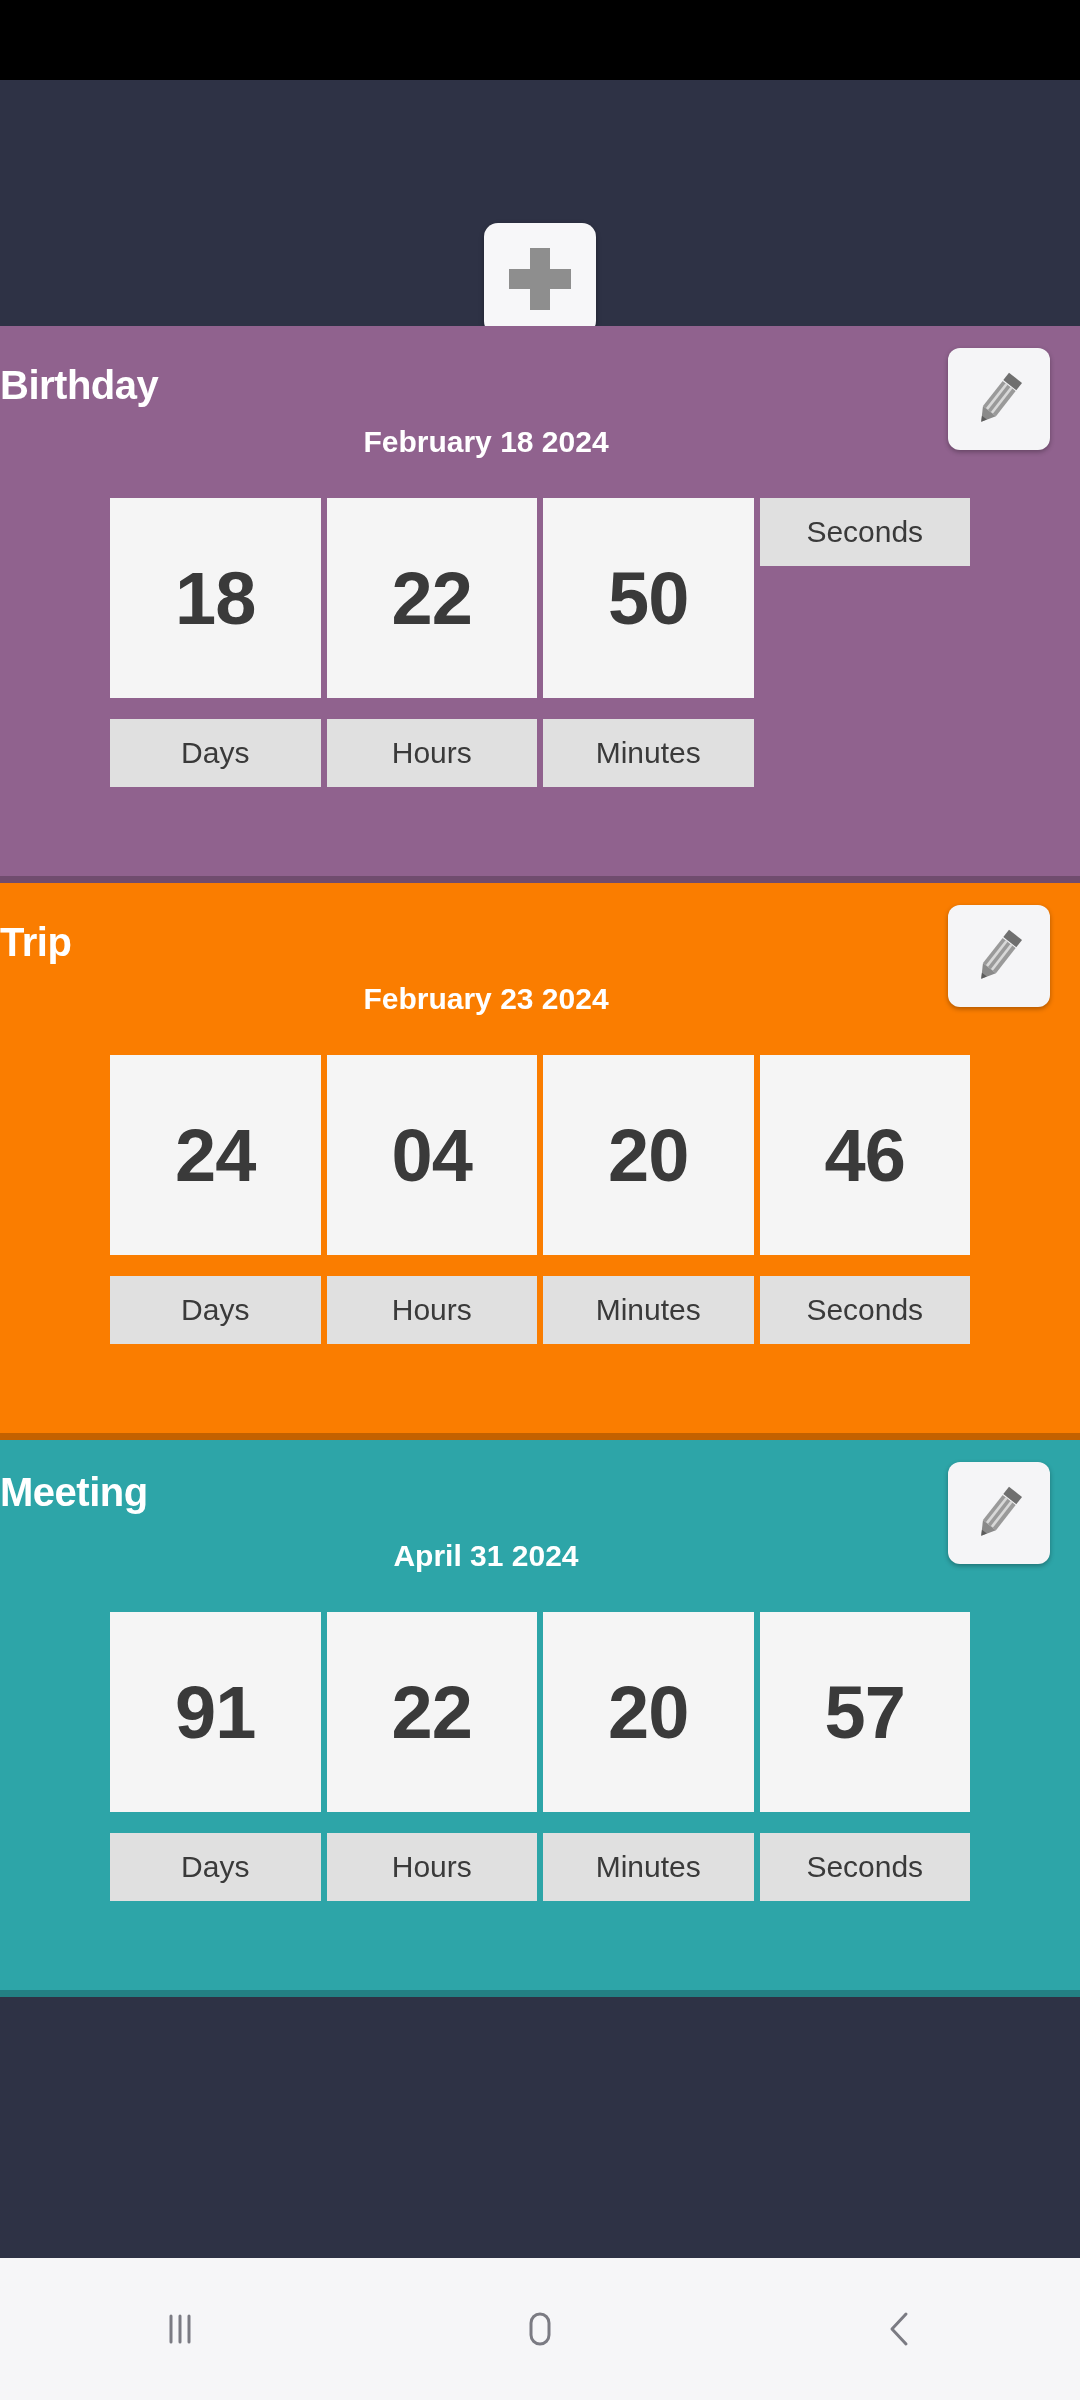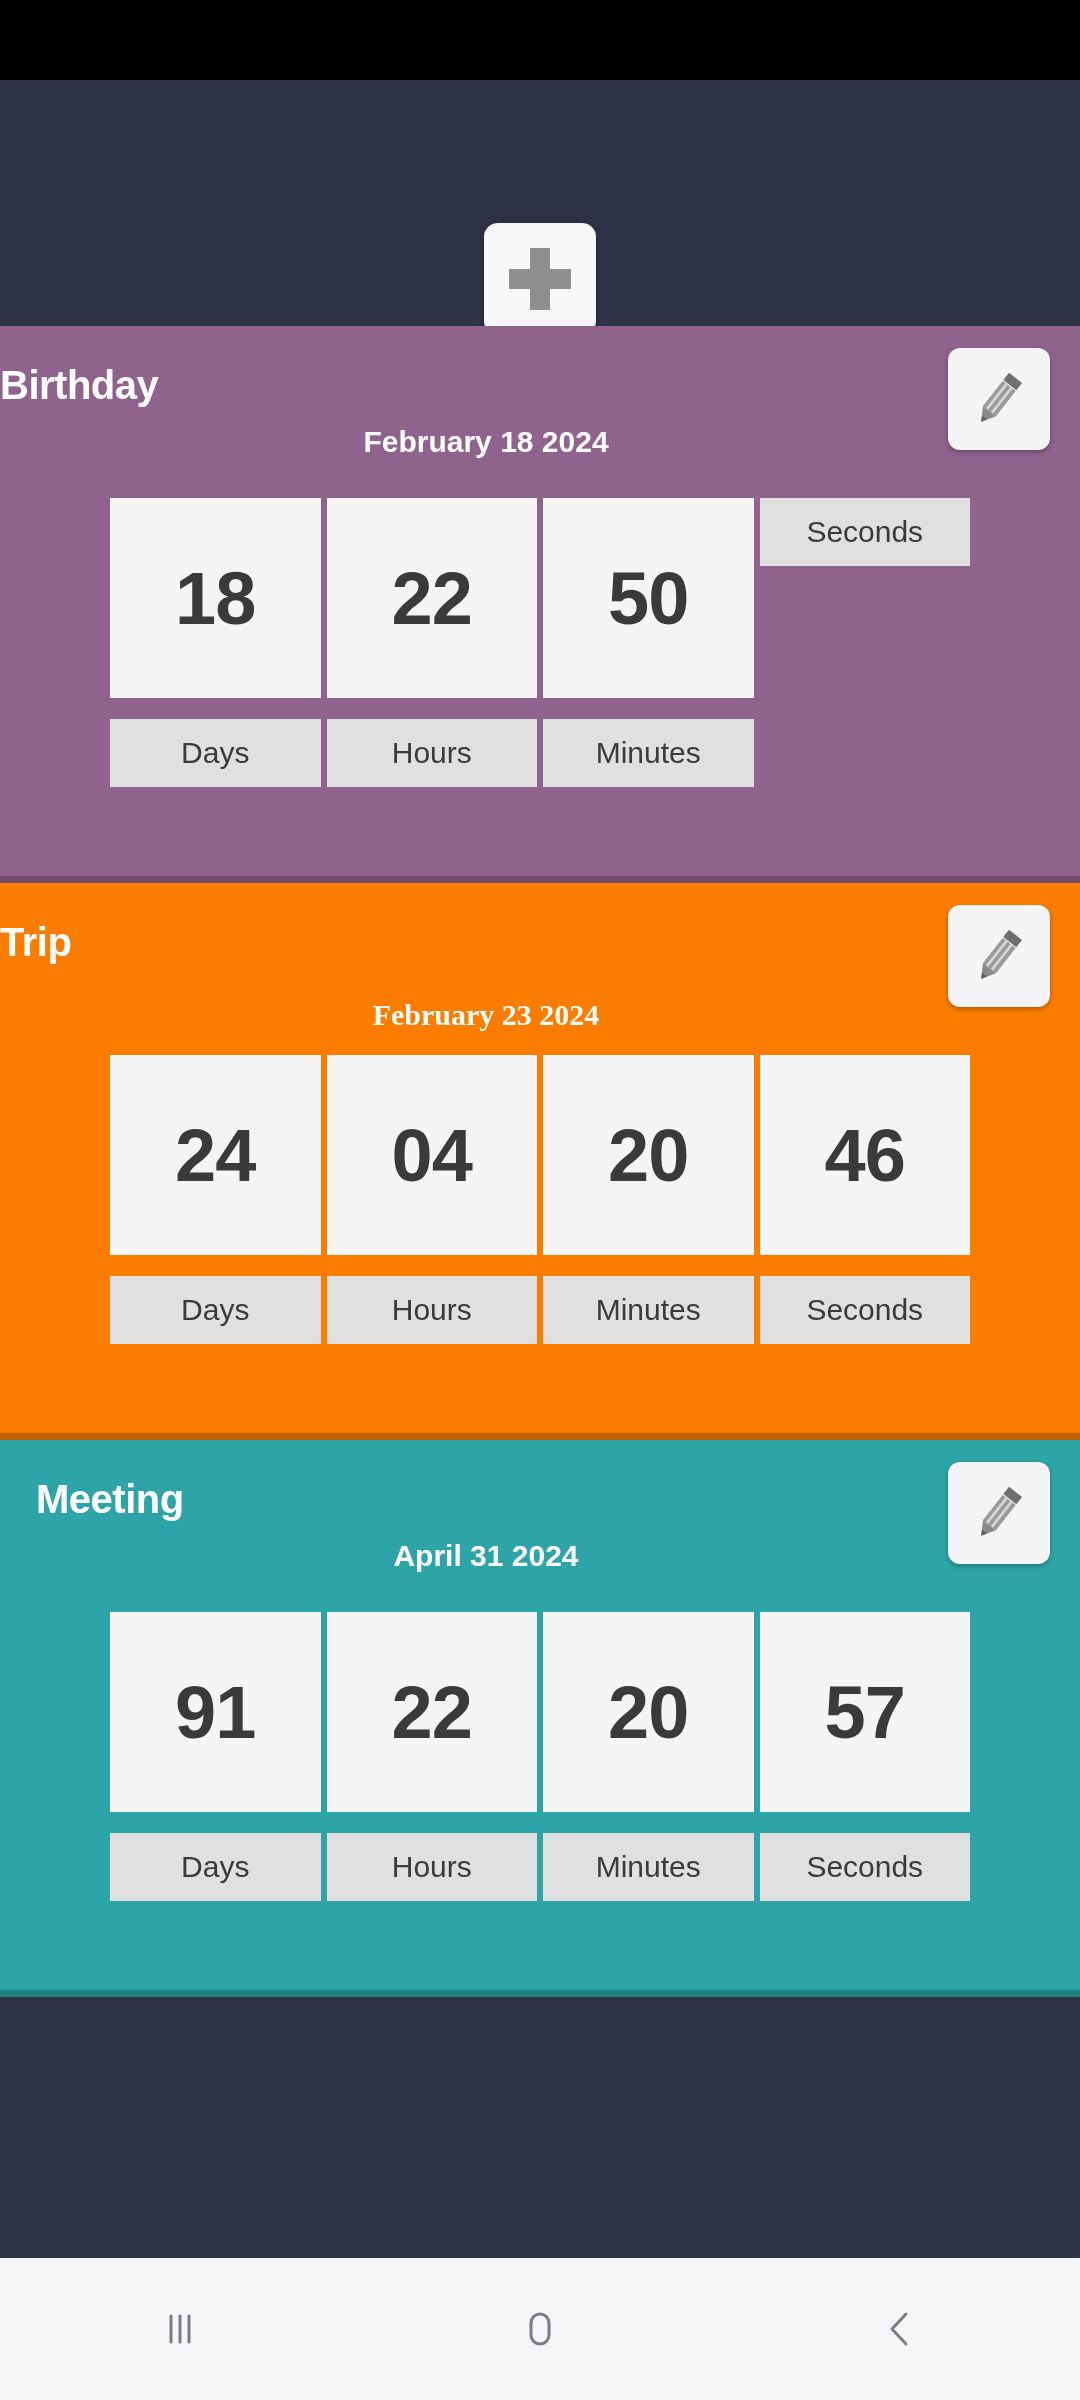--- a/index.html
+++ b/index.html
@@ -178,21 +178,21 @@
       <div class="cd-cell">
         <div class="cd-label">Seconds</div>
       </div>
           </div>
       <div class="card-shadow"></div>
     </div>
       </div>
       <div class="card" style="top: 883px; height: 557px; background: rgb(250, 125, 0);">
     <div class="card-inner">
       <div class="card-title" style="top:28px;">Trip</div>
-      <div class="card-date" style="top:114px;font-family:Liberation Serif, serif;">February 23 2024</div>
+      <div class="card-date" style="top:98px;">February 23 2024</div>
       <div class="edit-button" style="top:22px;">
   <svg class="pencil-svg" viewBox="0 0 64 64">
     <g transform="rotate(38 32 32)">
       <rect x="24" y="6" width="16" height="9" fill="#6f6f6f"></rect>
       <rect x="24" y="16" width="16" height="31" fill="#9a9a9a"></rect>
       <rect x="27.5" y="16" width="2.6" height="31" fill="#d8d8d8"></rect>
       <rect x="33.5" y="16" width="2.6" height="31" fill="#d8d8d8"></rect>
       <polygon points="24,47 40,47 32,60" fill="#8a8a8a"></polygon>
       <polygon points="29,55 35,55 32,60" fill="#5c5c5c"></polygon>
     </g>
@@ -214,21 +214,21 @@
       <div class="cd-cell">
         <div class="cd-value">46</div>
         <div class="cd-label">Seconds</div>
       </div>
           </div>
       <div class="card-shadow"></div>
     </div>
       </div>
       <div class="card" style="top: 1440px; height: 557px; background: rgb(45, 165, 168);">
     <div class="card-inner">
-      <div class="card-title" style="top:28px;padding-left:36px;">Meeting</div>
+      <div class="card-title" style="top:21px;">Meeting</div>
       <div class="card-date" style="top:98px;">April 31 2024</div>
       <div class="edit-button" style="top:22px;">
   <svg class="pencil-svg" viewBox="0 0 64 64">
     <g transform="rotate(38 32 32)">
       <rect x="24" y="6" width="16" height="9" fill="#6f6f6f"></rect>
       <rect x="24" y="16" width="16" height="31" fill="#9a9a9a"></rect>
       <rect x="27.5" y="16" width="2.6" height="31" fill="#d8d8d8"></rect>
       <rect x="33.5" y="16" width="2.6" height="31" fill="#d8d8d8"></rect>
       <polygon points="24,47 40,47 32,60" fill="#8a8a8a"></polygon>
       <polygon points="29,55 35,55 32,60" fill="#5c5c5c"></polygon>

